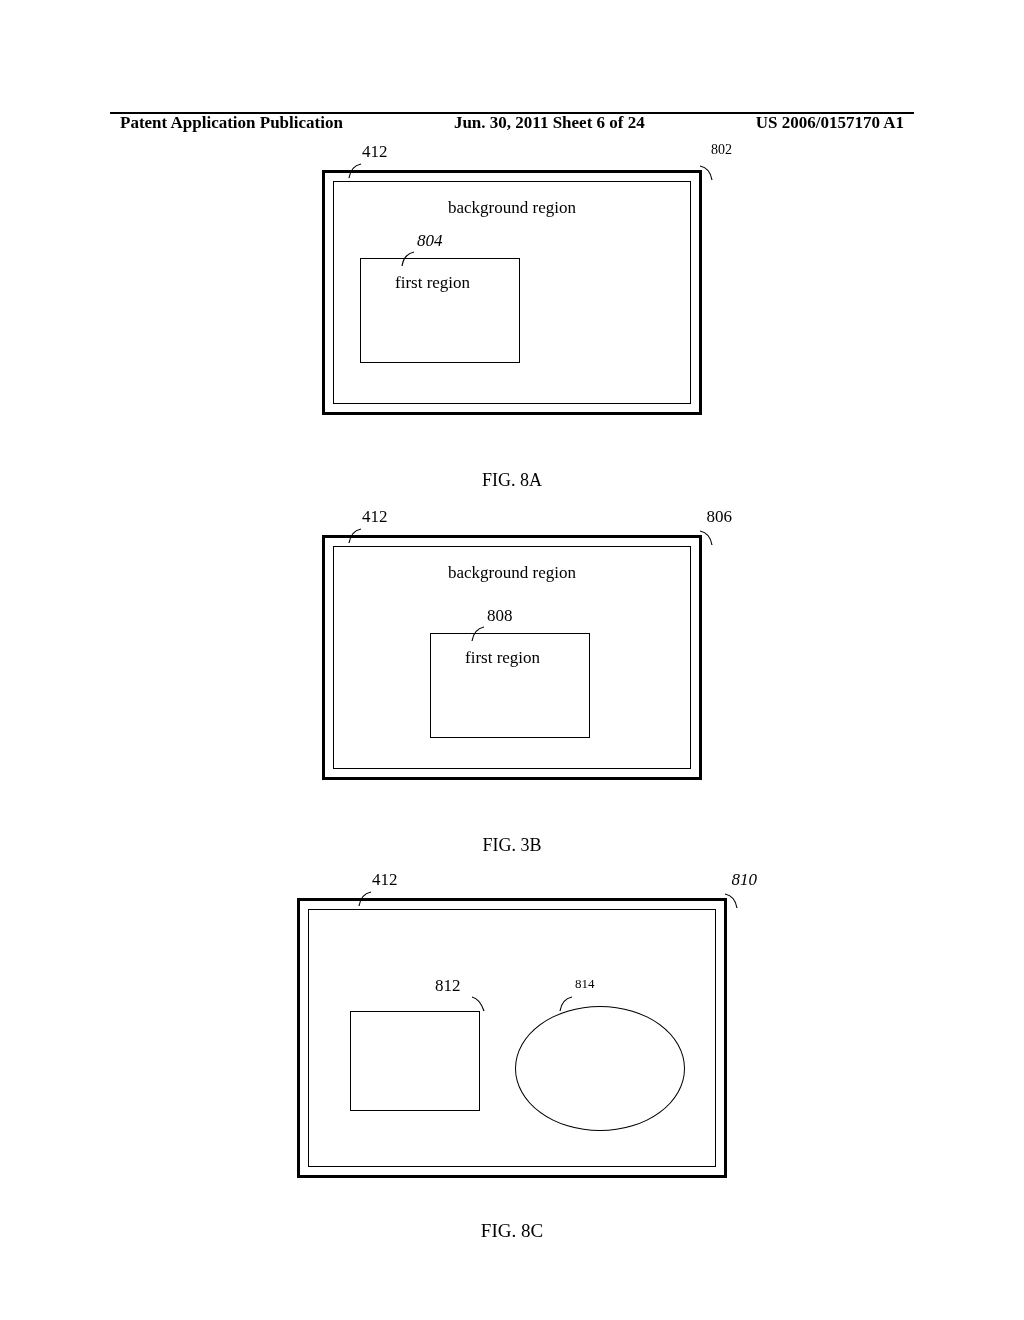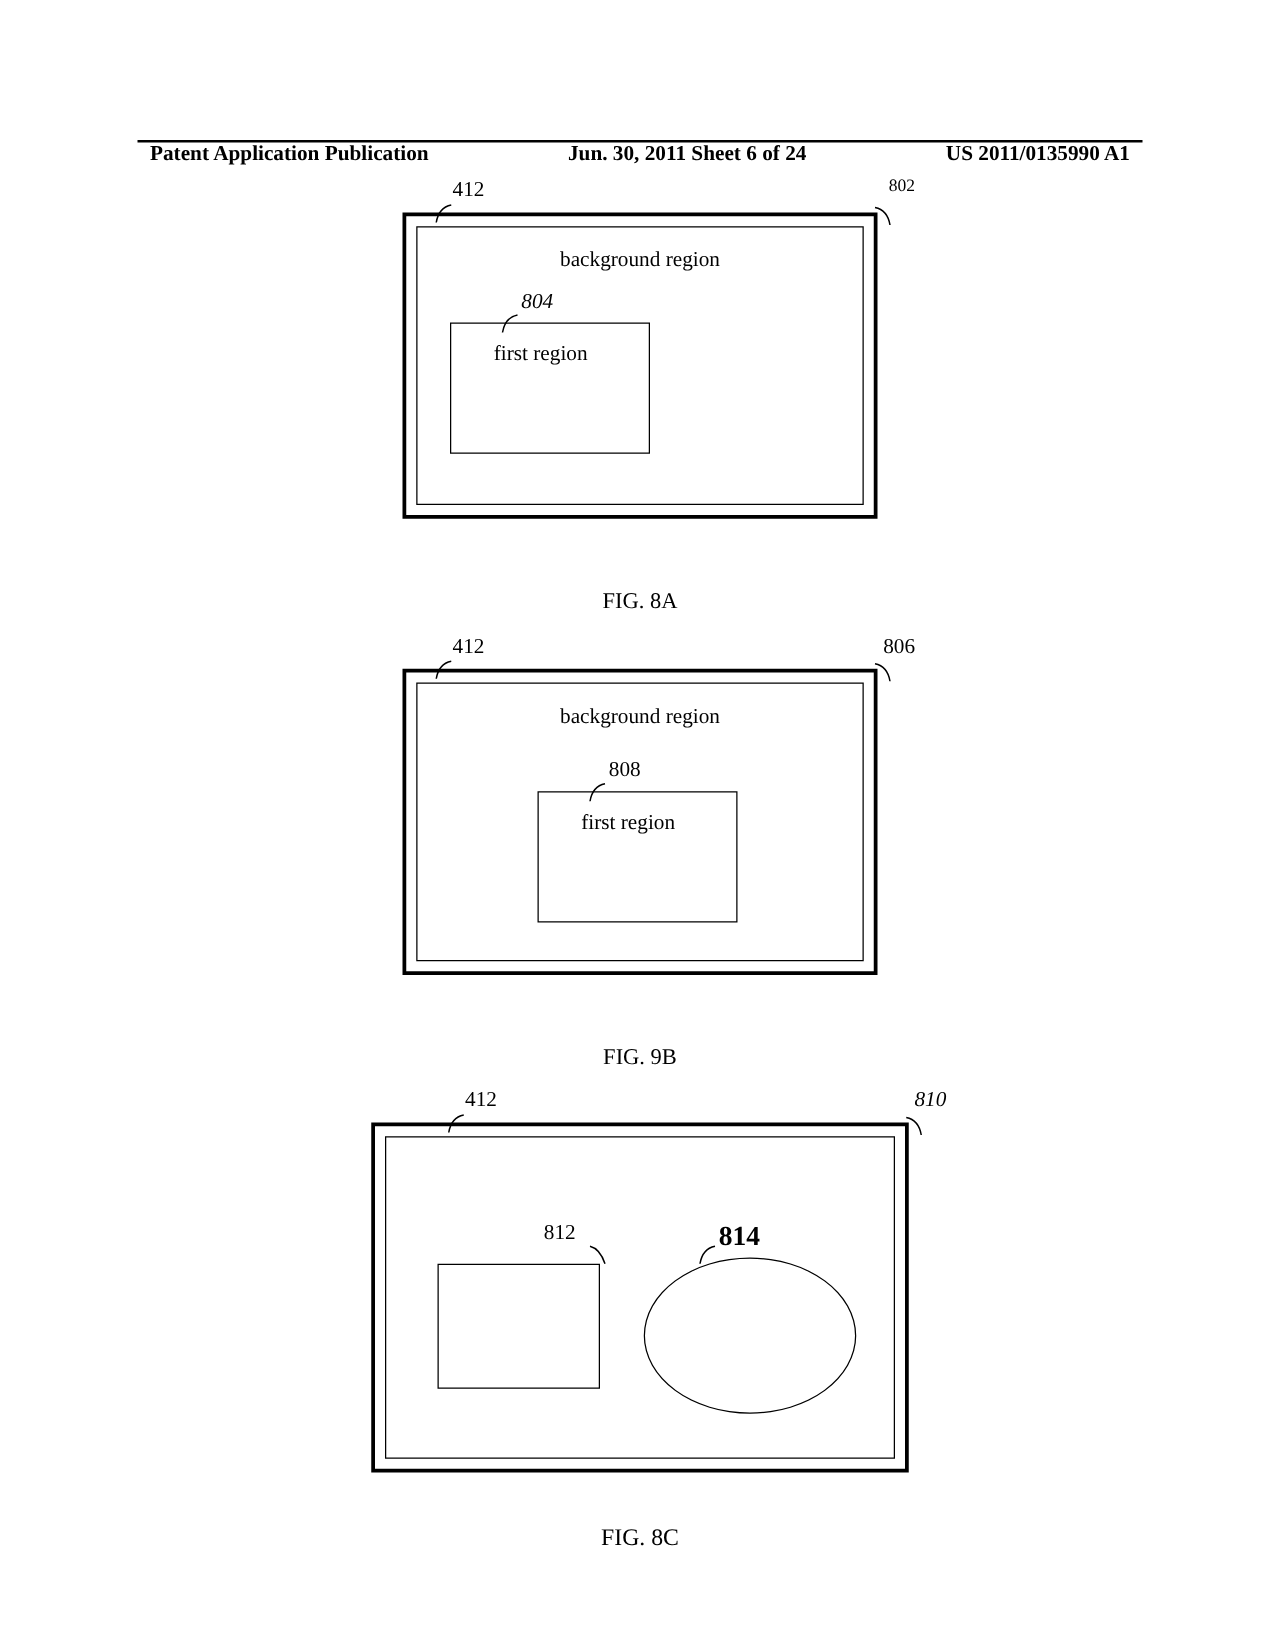--- a/index.html
+++ b/index.html
@@ -293,22 +293,21 @@
       position: absolute;
       top: 92px;
       left: 170px;
       width: 20px;
       height: 20px;
     }
     .label-814 {
       position: absolute;
       top: 75px;
       left: 275px;
-      font-size: 22px;
-      font-weight: bold;
+      font-size: 13px;
     }
     .curve-814 {
       position: absolute;
       top: 92px;
       left: 258px;
       width: 20px;
       height: 20px;
     }
     .caption-8c {
       position: absolute;
@@ -323,21 +322,21 @@
       stroke-width: 1.2;
       fill: none;
     }
   </style>
 </head>
 <body>
 
 <div class="header">
   <span class="header-left">Patent Application Publication</span>
   <span class="header-center">Jun. 30, 2011  Sheet 6 of 24</span>
-  <span class="header-right">US 2011/0135990 A1</span>
+  <span class="header-right">US 2006/0157170 A1</span>
 </div>
 <div class="header-line"></div>
 
 <div class="figure fig-8a">
   <div class="label-412-8a">412</div>
   <svg class="curve-412-8a" viewBox="0 0 20 20">
       <path class="curve-svg" d="M 2 18 Q 4 6 14 4"></path>
     </svg>
   <div class="label-802">802</div>
   <svg class="curve-802" viewBox="0 0 20 20">
@@ -369,21 +368,21 @@
     <div class="inner-box-8b"></div>
     <div class="bg-text-8b">background region</div>
     <div class="label-808">808</div>
     <svg class="curve-808" viewBox="0 0 20 20">
         <path class="curve-svg" d="M 2 18 Q 4 6 14 4"></path>
       </svg>
     <div class="region-8b"></div>
     <div class="first-region-8b">first region</div>
   </div>
 </div>
-<div class="caption-8b">FIG. 9B</div>
+<div class="caption-8b">FIG. 3B</div>
 
 <div class="figure fig-8c">
   <div class="label-412-8c">412</div>
   <svg class="curve-412-8c" viewBox="0 0 20 20">
       <path class="curve-svg" d="M 2 18 Q 4 6 14 4"></path>
     </svg>
   <div class="label-810">810</div>
   <svg class="curve-810" viewBox="0 0 20 20">
       <path class="curve-svg" d="M 18 18 Q 16 6 6 4"></path>
     </svg>

